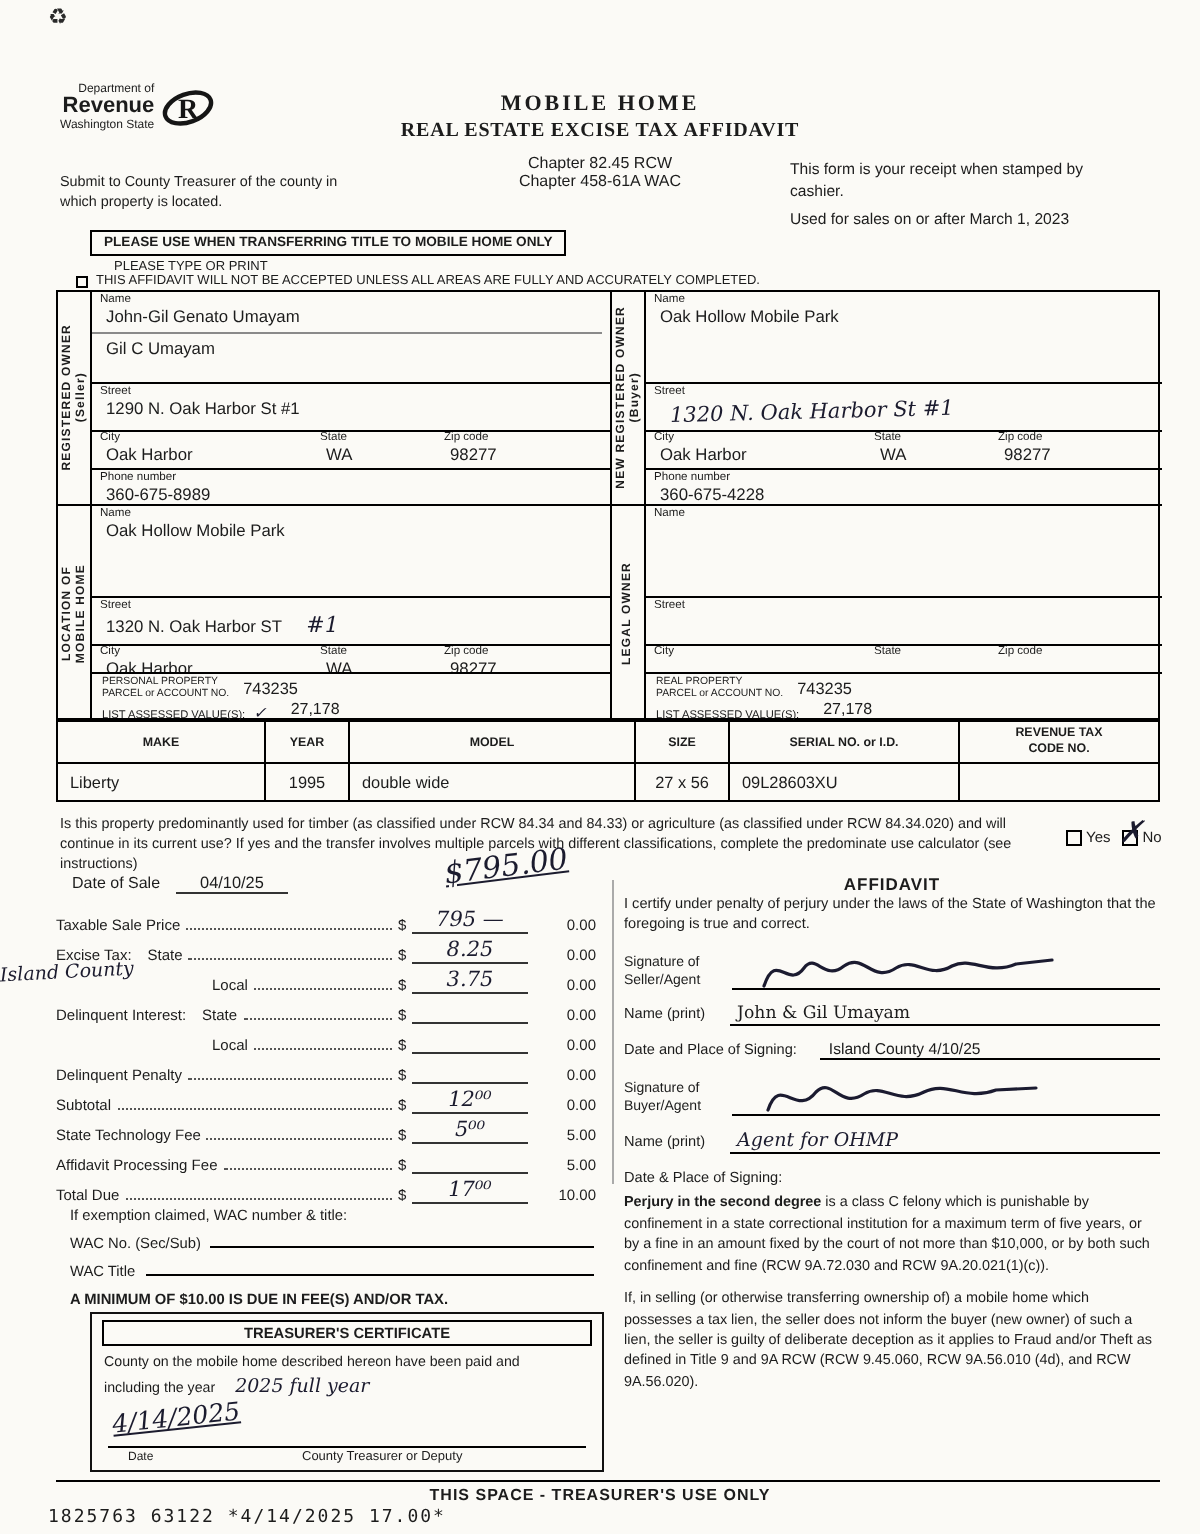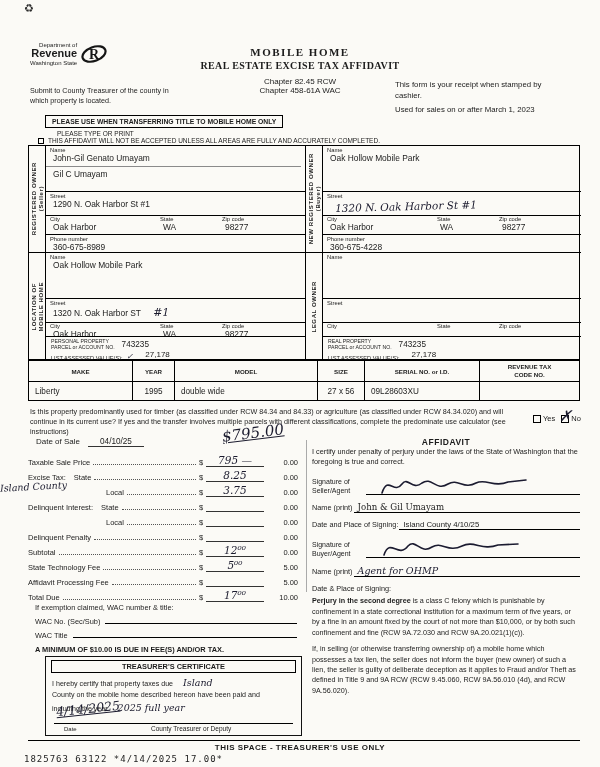--- a/index.html
+++ b/index.html
@@ -110,21 +110,21 @@
   
   .vrule{left:306px;top:440px;height:152px;border-left:1px solid #aaa}
   .aff{left:312px;top:437px;width:268px}
   .aff-title{text-align:center;font-weight:bold;font-size:8.5px;letter-spacing:.5px}
   .aff-cert{font-size:7.3px;line-height:1.4;margin-top:0}
   .aff-sig{display:flex;align-items:flex-end;margin-top:4px;height:24px}
   .aff-siglbl{width:54px;font-size:7px;line-height:1.25}
   .aff-sigline{flex:1;border-bottom:1px solid #000;position:relative;height:100%}
   .squiggle{position:absolute;left:12px;bottom:-5px}
   .aff-row{display:flex;align-items:baseline;margin-top:7px;font-size:7.3px}
-  .aff-lbl{white-space:nowrap;margin-right:1px}
+  .aff-lbl{white-space:nowrap;margin-right:12px}
   .aff-fill{flex:1;border-bottom:1px solid #000;padding:0 4px;font-size:7.8px}
   .aff-fill.handval{font-size:9.5px}
   .printname{font-size:8.6px;font-family:"DejaVu Serif",serif}
   .aff-para{font-size:7.2px;line-height:1.45;margin-top:3px}
   .aff-para.second{margin-top:6px}
 
   
   .f-line{left:28px;top:740px;width:552px;border-top:1.5px solid #000}
   .f-bar{left:0;top:743px;width:600px;text-align:center;font-weight:bold;font-size:8px;letter-spacing:.5px}
   .f-stamp{left:24px;top:754px;font-family:"DejaVu Sans Mono",monospace;font-size:9px;letter-spacing:1px}
@@ -454,24 +454,20 @@
     <div class="ex-row">
       <span>WAC Title</span>
       <span class="fill"></span>
     </div>
   </div>
   <div class="abs minimum">A MINIMUM OF $10.00 IS DUE IN FEE(S) AND/OR TAX.</div>
 
   <div class="abs tc-box">
     <div class="tc-title">TREASURER'S CERTIFICATE</div>
     <div class="tc-body">
-      <div>
-        <span>I hereby certify that property taxes due</span>
-        <span class="hand tch">Island</span>
-      </div>
       <div>County on the mobile home described hereon have been paid and</div>
       <div>
         <span>including the year</span>
         <span class="hand tch">2025 full year</span>
       </div>
     </div>
     <div class="hand tc-date">4/14/2025</div>
     <div class="tc-sigline"></div>
     <div class="tc-datelbl">Date</div>
     <div class="tc-deplbl">County Treasurer or Deputy</div>

